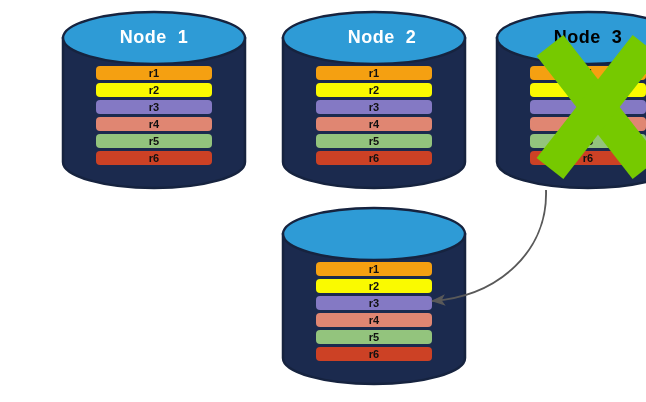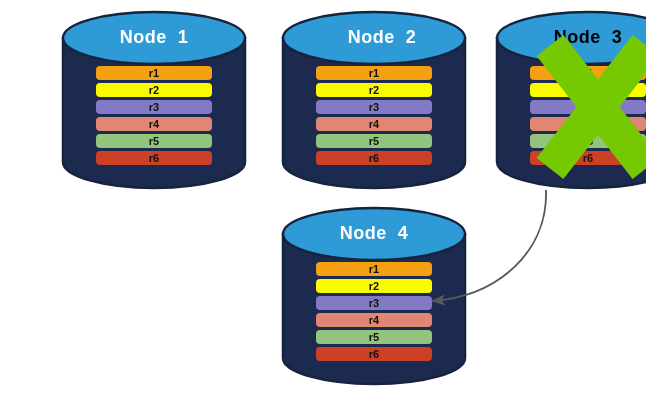--- a/index.html
+++ b/index.html
@@ -127,21 +127,20 @@
         <svg class="x-overlay" width="184" height="176" viewBox="0 0 184 176">
           <rect x="24" y="78" width="156" height="34" fill="#76C900" transform="rotate(52 102 95)"></rect>
           <rect x="24" y="78" width="156" height="34" fill="#76C900" transform="rotate(-52 102 95)"></rect>
         </svg>
       </div>
       <div class="node" style="left: 242px; top: 208px; width: 184px; height: 176px;">
         <svg class="node-svg" width="184" height="176" viewBox="0 0 184 176">
           <path d="M 1,26 L 1,150 A 91,26 0 0 0 183,150 L 183,26 Z" fill="#1B2A4E" stroke="#16233F" stroke-width="2.5"></path>
           <ellipse cx="92" cy="26" rx="91" ry="26" fill="#2E9BD6" stroke="#16233F" stroke-width="2.5"></ellipse>
         </svg>
-        <div class="node-title" style="top: 15px; color: rgb(255, 255, 255);">Node  4</div>
         <div class="rows" style="top: 54px;">
           <div class="row-bar" style="background: rgb(245, 160, 17); color: rgb(17, 17, 17); width: 116px;">r1</div>
           <div class="row-bar" style="background: rgb(250, 250, 0); color: rgb(17, 17, 17); width: 116px;">r2</div>
           <div class="row-bar" style="background: rgb(132, 121, 196); color: rgb(17, 17, 17); width: 116px;">r3</div>
           <div class="row-bar" style="background: rgb(224, 134, 114); color: rgb(17, 17, 17); width: 116px;">r4</div>
           <div class="row-bar" style="background: rgb(147, 196, 125); color: rgb(17, 17, 17); width: 116px;">r5</div>
           <div class="row-bar" style="background: rgb(204, 65, 37); color: rgb(17, 17, 17); width: 116px;">r6</div>
         </div>
       </div>
     </div>

